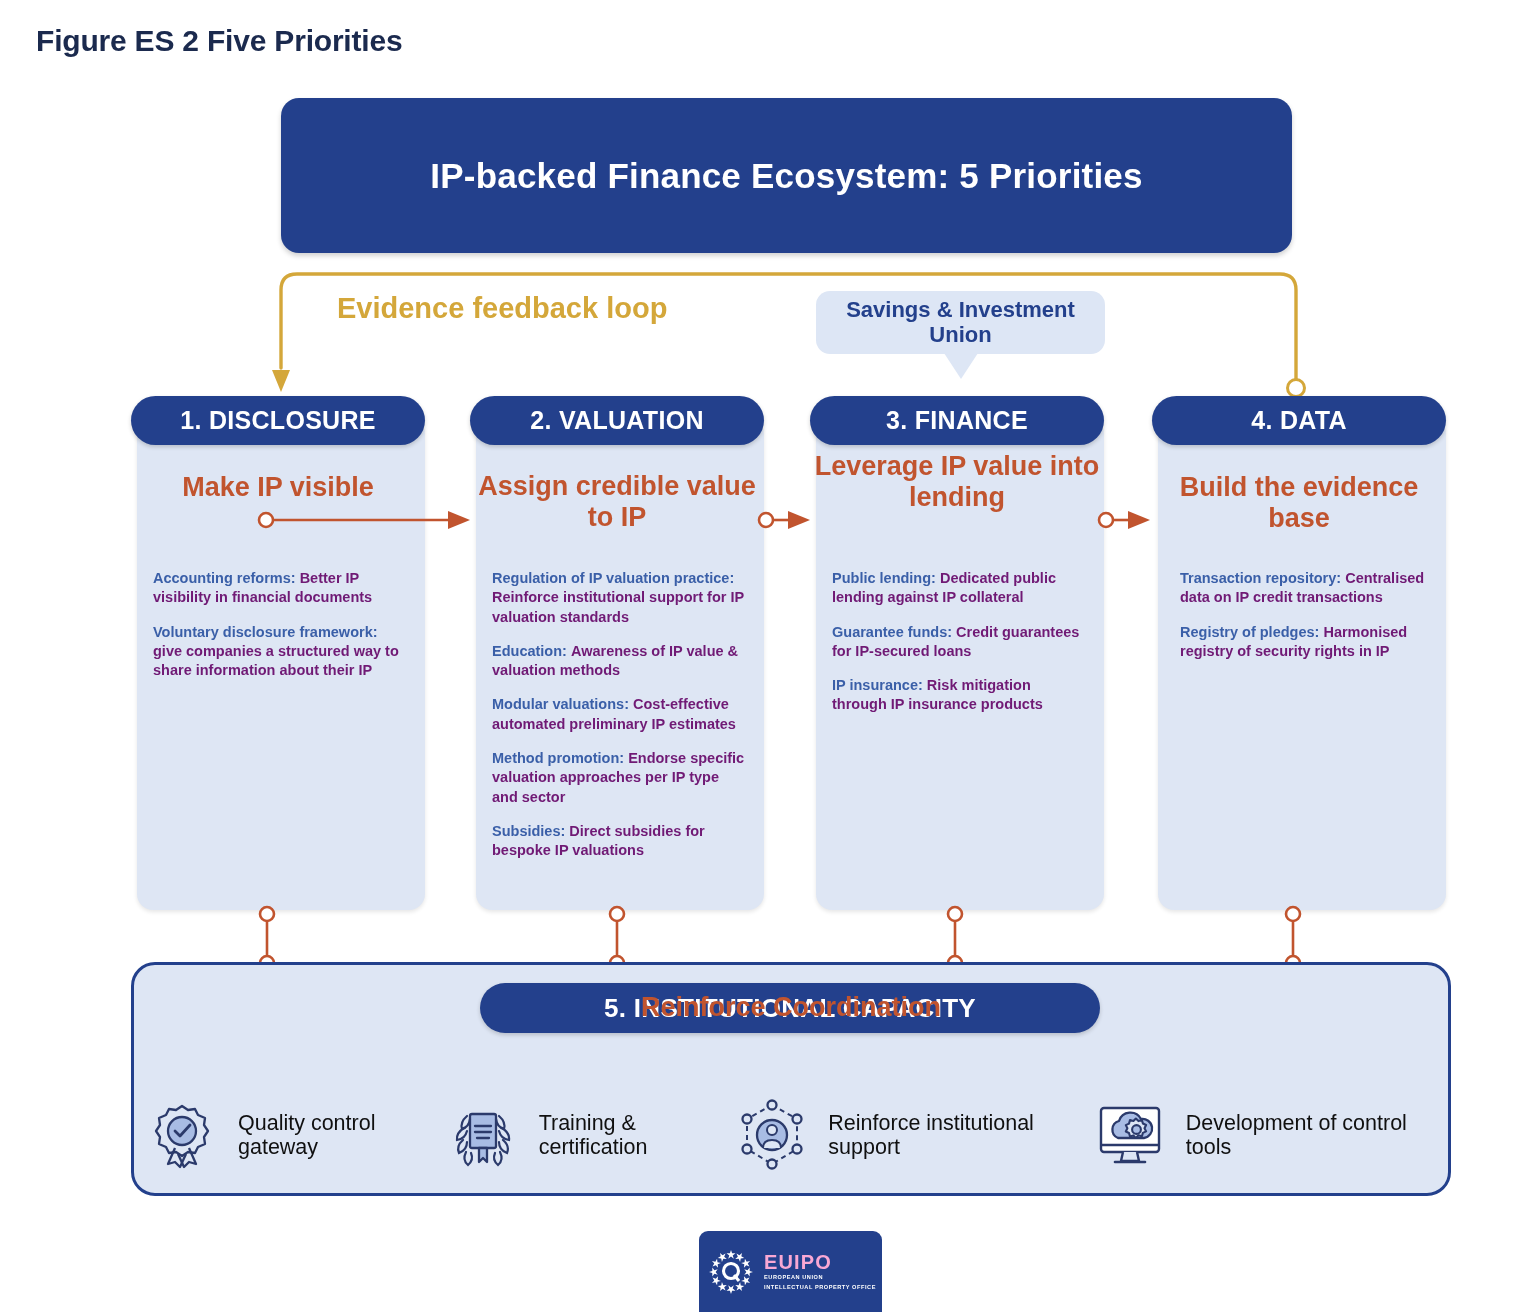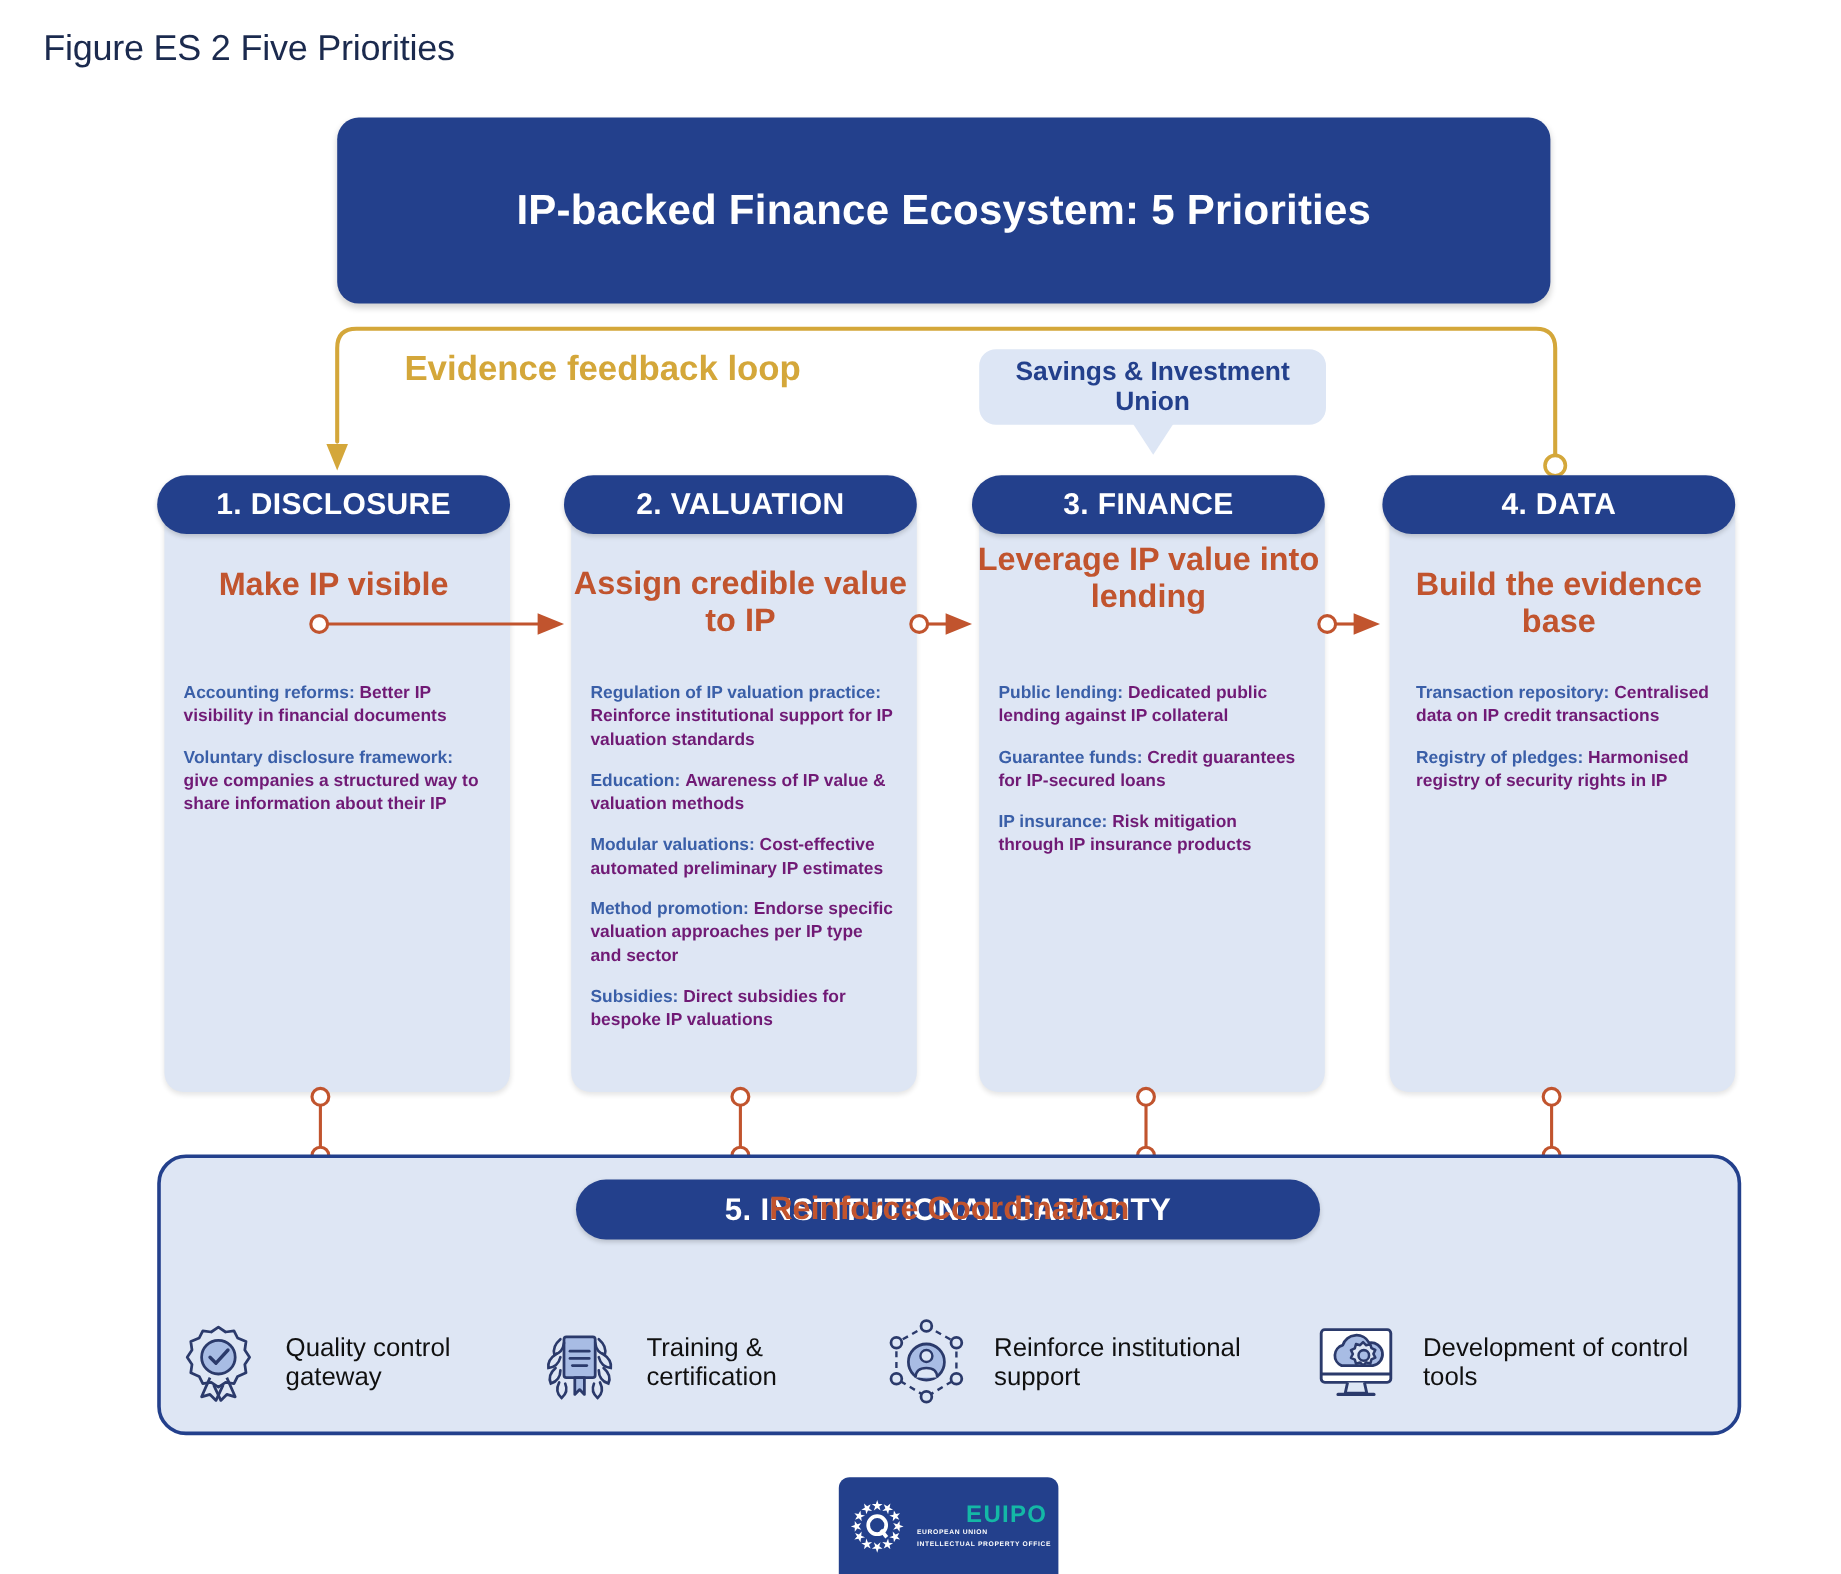--- a/index.html
+++ b/index.html
@@ -7,21 +7,21 @@
     width:1534px;height:1312px;
     background:#ffffff;
     font-family:"Liberation Sans", sans-serif;
     position:relative;
     overflow:hidden;
     -webkit-font-smoothing:antialiased;
   }
   
   #figure-title{
     position:absolute;left:36px;top:24px;
-    font-size:30px;font-weight:normal;color:#1b2a4e;
+    font-size:30px;font-weight:bold;color:#1b2a4e;
     letter-spacing:-0.2px;
   }
   
   #master-banner{
     position:absolute;left:281px;top:98px;width:1011px;height:155px;
     background:#23408C;border-radius:18px;
     display:flex;align-items:center;justify-content:center;
     box-shadow:0 3px 5px rgba(0,0,0,.18);
   }
   #master-banner .txt{
@@ -120,21 +120,21 @@
   }
   
   #euipo-logo{
     position:absolute;left:699px;top:1231px;width:183px;height:81px;
     background:#23408C;border-radius:9px 9px 0 0;
     display:flex;align-items:center;justify-content:center;gap:7px;
   }
   #euipo-logo .stars{flex:0 0 auto;}
   #euipo-logo .wordmark{display:flex;flex-direction:column;justify-content:center;}
   #euipo-logo .wm-main{
-    color:#14b8a6;font-size:20px;font-weight:bold;letter-spacing:1.1px;line-height:1;margin-left:41px;
+    color:#f9a8d4;font-size:20px;font-weight:bold;letter-spacing:1.1px;line-height:1;
   }
   #euipo-logo .wm-sub{
     color:#fff;font-size:5.6px;font-weight:bold;letter-spacing:.55px;line-height:1.32;margin-top:2px;
   }
 </style>
 </head>
 <body>
 
 <div id="figure-title">Figure ES 2 Five Priorities</div>
 

